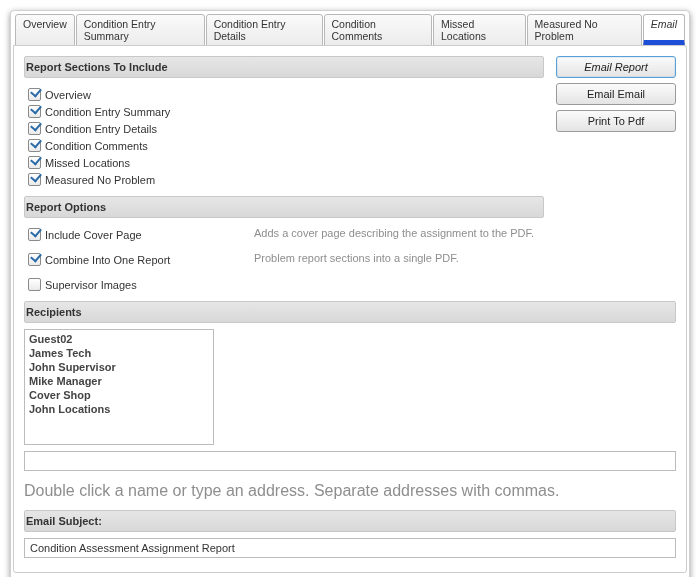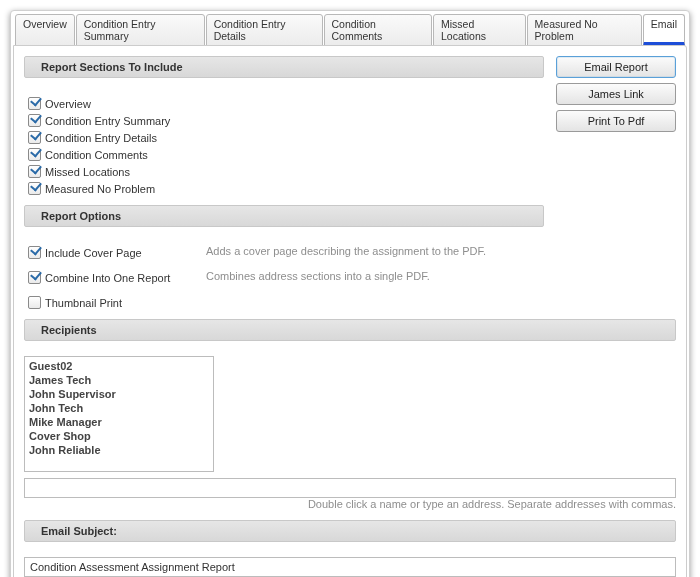--- a/index.html
+++ b/index.html
@@ -32,43 +32,44 @@
     background: linear-gradient(#fafafa,#ececec);
     font-size: 10.5px;
     color: #333;
     border-radius: 3px 3px 0 0;
     cursor: pointer;
     position: relative;
     top: 1px;
   }
   .tab.active {
     background: #fff;
-    border-bottom: 4px solid #1d4ed8;
+    border-bottom: 6px solid #1d4ed8;
     font-weight: normal;
+    font-style: italic;
   }
   .tab-body {
     border: 1px solid #ccc;
     border-radius: 0 3px 3px 3px;
     padding: 10px 10px 14px 10px;
     margin-top: 0;
     position: relative;
     background: #fff;
   }
   .content-row { display: flex; gap: 12px; }
   .left-col { flex: 1; }
   .right-col { width: 120px; }
   .section-header {
     background: linear-gradient(#e6e6e6,#d8d8d8);
     font-weight: bold;
     font-size: 11px;
-    padding: 4px 16px;
+    padding: 4px 1px;
     border: 1px solid #c8c8c8;
     border-radius: 2px;
     color: #333;
-    margin-bottom: 15px;
+    margin-bottom: 6px;
   }
   .check-list { padding: 2px 4px 8px 4px; }
   .check-row {
     display: flex;
     align-items: center;
     gap: 4px;
     padding: 2px 0;
     font-size: 11px;
     color: #333;
   }
@@ -92,35 +93,35 @@
   }
   .options-grid {
     display: grid;
     grid-template-columns: 170px 1fr;
     row-gap: 6px;
     column-gap: 10px;
     align-items: start;
     padding: 2px 4px 8px 4px;
     gap: 8px;
   }
-  .opt-desc { color: #8e8e8e; font-size: 11px; line-height: 1.35; }
+  .opt-desc { color: #8e8e8e; font-size: 11px; line-height: 1.35; margin-left: 48px; }
   .btn {
     display: block;
     width: 100%;
     text-align: center;
     padding: 4px 0;
     margin-bottom: 5px;
     border: 1px solid #9a9a9a;
     border-radius: 3px;
     background: linear-gradient(#fbfbfb,#e4e4e4);
     font-size: 11px;
     cursor: pointer;
     color: #222;
   }
-  .btn.primary { border: 1px solid #5aa0d8; box-shadow: 0 0 0 1px rgba(90,160,216,.15) inset; }
+  .btn.primary { border: 1px solid #5aa0d8; box-shadow: 0 0 0 1px rgba(90,160,216,.15) inset; font-style: italic; }
   .recips-box {
     border: 1px solid #bcbcbc;
     height: 116px;
     width: 190px;
     overflow-y: scroll;
     padding: 2px 4px;
     background: #fff;
     margin: 2px 16px 6px 0;
   }
   .recip-item {
@@ -132,21 +133,21 @@
   }
   .text-input {
     width: 100%;
     border: 1px solid #bcbcbc;
     padding: 3px 5px;
     font-size: 11px;
     font-family: inherit;
     background: #fff;
     color: #333;
   }
-  .hint { color: #8e8e8e; font-size: 11px; margin: 0 0 10px 0; text-align: right; }
+  .hint { color: #8e8e8e; font-size: 16px; margin: 11px 0 10px 0; }
   .subject-row { margin-top: 4px; }
 </style>
 </head>
 <body>
 
 <div class="frame">
 
   <div class="tabs" id="tab-strip">
       <div class="tab">Overview</div>
       <div class="tab">Condition Entry Summary</div>
@@ -194,44 +195,43 @@
         <div class="options-grid" id="options-list">
             <div class="check-row">
               <span class="chk on"></span>
               <span>Include Cover Page</span>
             </div>
             <div class="opt-desc">Adds a cover page describing the assignment to the PDF.</div>
             <div class="check-row">
               <span class="chk on"></span>
               <span>Combine Into One Report</span>
             </div>
-            <div class="opt-desc">Combines address sections into a single PDF.</div>
+            <div class="opt-desc">Problem report sections into a single PDF.</div>
             <div class="check-row">
               <span class="chk"></span>
-              <span>Thumbnail Print</span>
+              <span>Supervisor Images</span>
             </div>
           </div>
 
       </div>
       <div class="right-col">
         <div class="btn primary">Email Report</div>
-        <div class="btn">James Link</div>
+        <div class="btn">Email Email</div>
         <div class="btn">Print To Pdf</div>
       </div>
     </div>
 
     <div class="section-header">Recipients</div>
     <div class="recips-box" id="recips-box">
         <div class="recip-item">Guest02</div>
         <div class="recip-item">James Tech</div>
         <div class="recip-item">John Supervisor</div>
-        <div class="recip-item">John Tech</div>
         <div class="recip-item">Mike Manager</div>
         <div class="recip-item">Cover Shop</div>
-        <div class="recip-item">John Reliable</div>
+        <div class="recip-item">John Locations</div>
       </div>
     <input class="text-input" type="text" value="" style="">
     <div class="hint">Double click a name or type an address. Separate addresses with commas.</div>
 
     <div class="section-header">Email Subject:</div>
     <div class="subject-row">
       <input class="text-input" type="text" value="Condition Assessment Assignment Report" style="">
     </div>
 
   </div>

